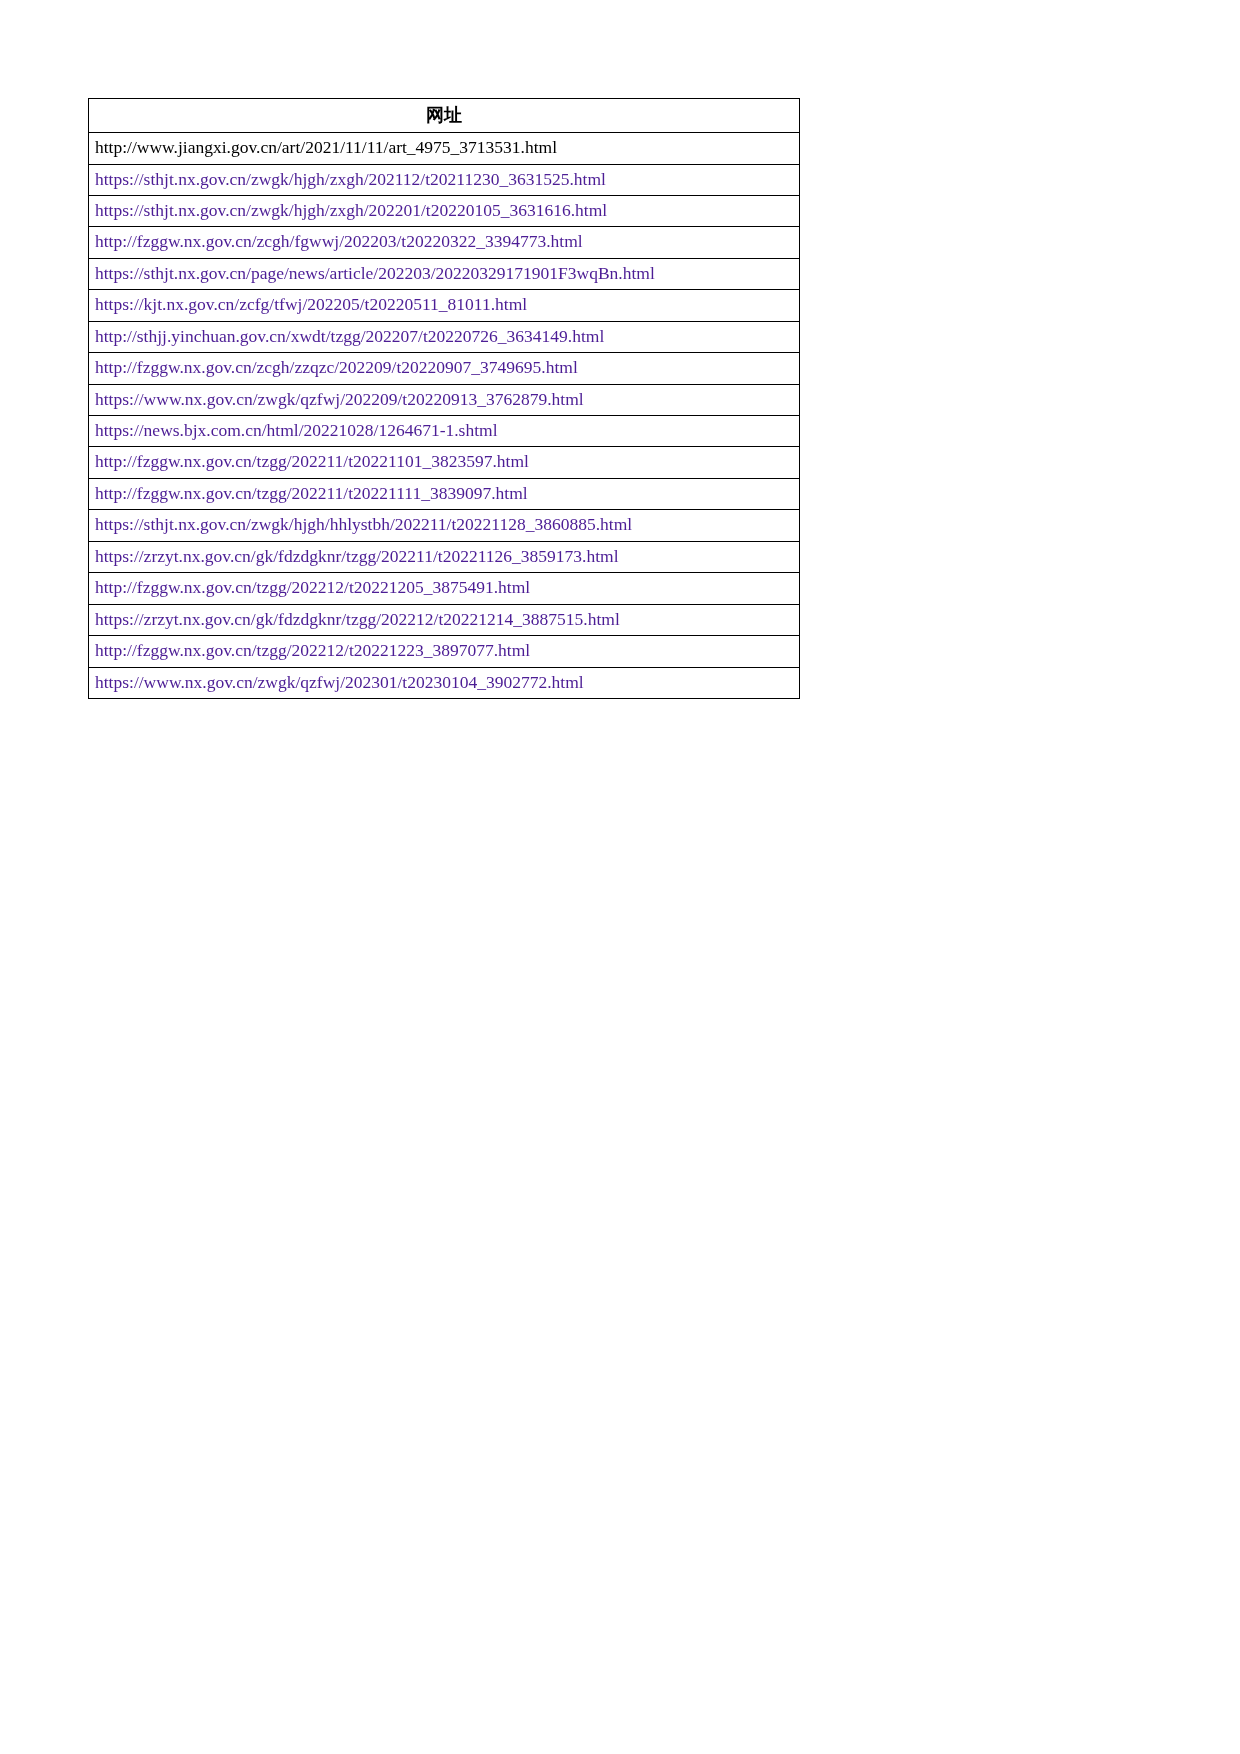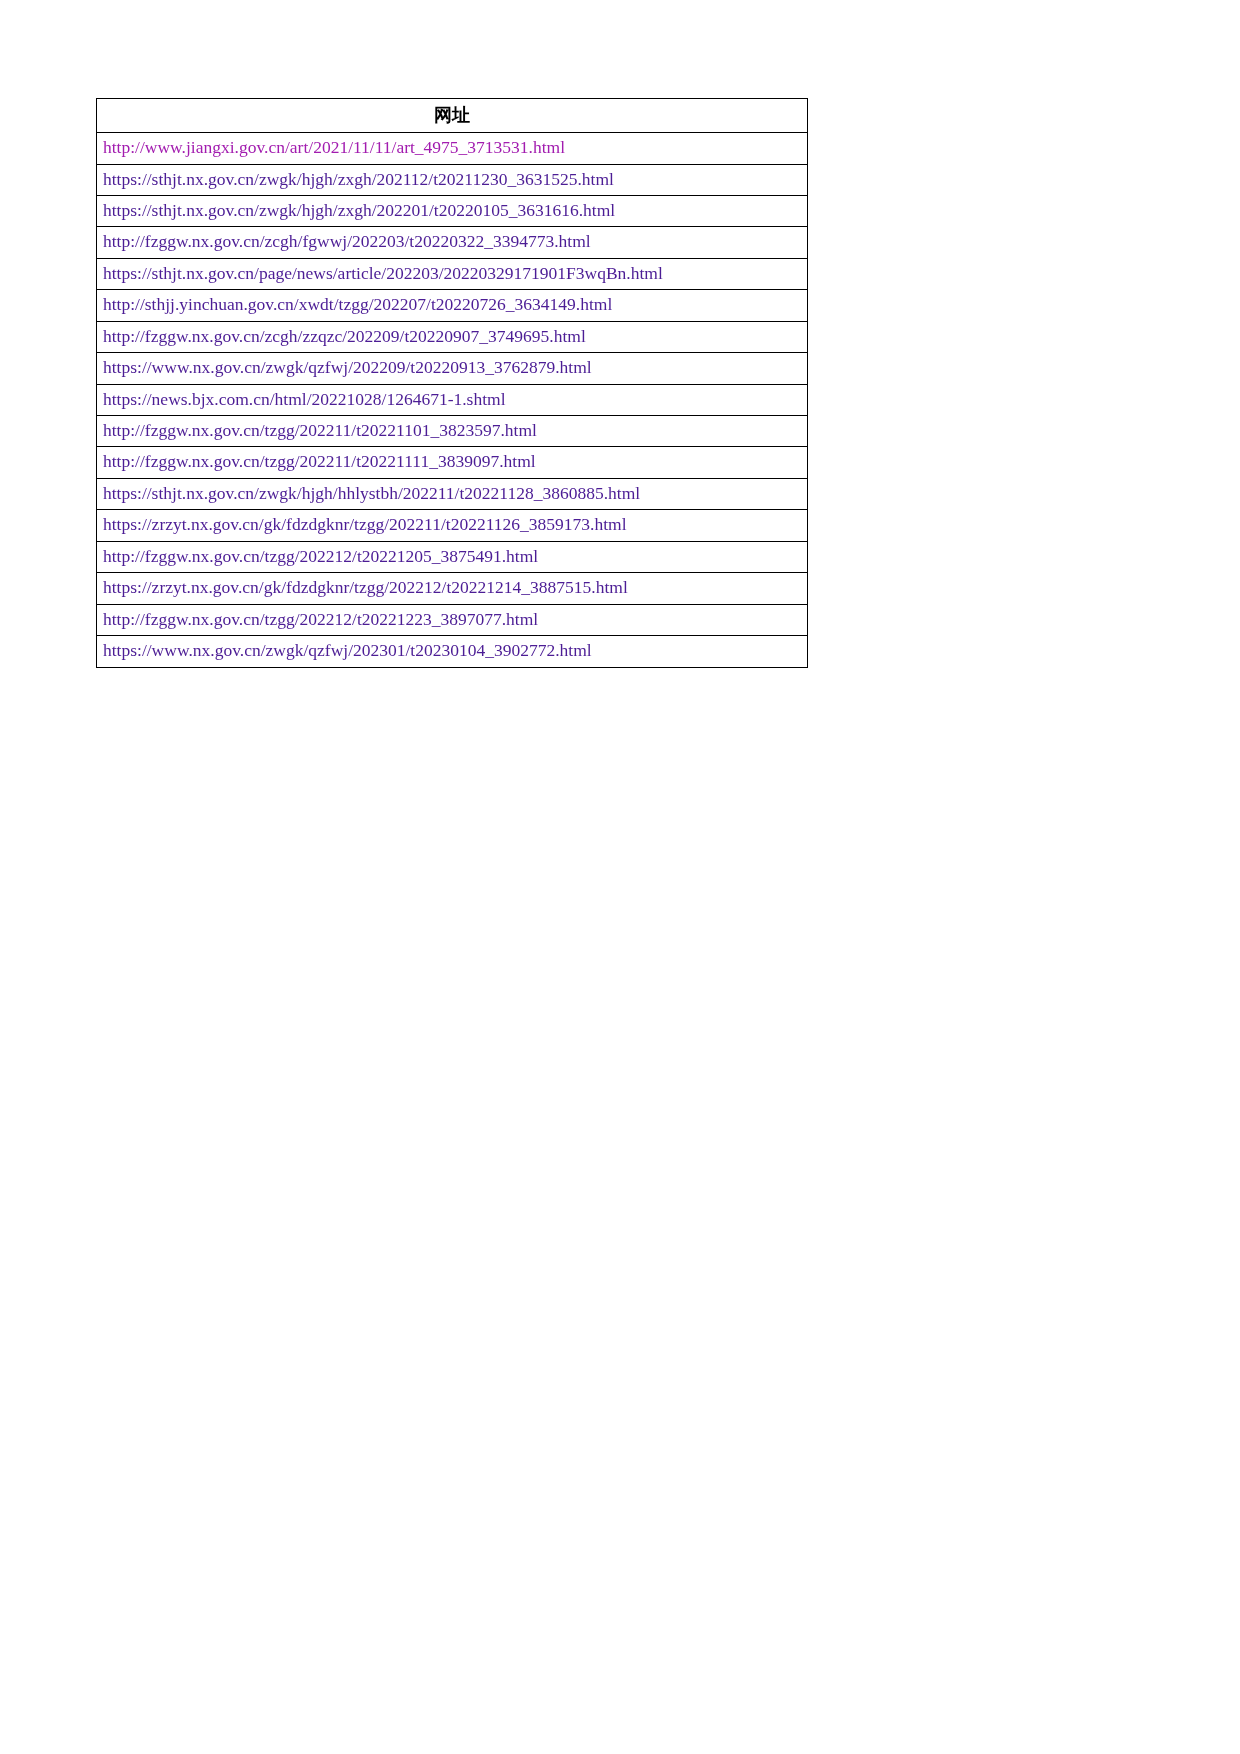--- a/index.html
+++ b/index.html
@@ -16,21 +16,21 @@
   }
   .page {
     position: absolute;
     left: 0;
     top: 0;
     width: 1240px;
     height: 1754px;
   }
   .url-table {
     position: absolute;
-    left: 96px;
+    left: 88px;
     top: 98px;
     width: 712px;
     border-collapse: collapse;
     table-layout: fixed;
   }
   .url-table td, .url-table th {
     border: 1px solid #000000;
     padding: 3px 6px 4px 6px;
     font-size: 17.5px;
     line-height: 1.34;
@@ -40,21 +40,21 @@
     overflow: visible;
   }
   .url-table th.header-cell {
     text-align: center;
     font-weight: bold;
     font-size: 18px;
     font-family: "DejaVu Sans", sans-serif;
     padding: 4px 6px 5px 6px;
   }
   .url-table td.link-cell {
-    color: #a21caf;
+    color: #000000;
   }
   .url-table td.plain-cell {
     color: #4c1d95;
   }
 </style>
 </head>
 <body>
 
 <div class="page">
   <table class="url-table">
@@ -71,20 +71,23 @@
           <td class="plain-cell">https://sthjt.nx.gov.cn/zwgk/hjgh/zxgh/202112/t20211230_3631525.html</td>
         </tr>
         <tr>
           <td class="plain-cell">https://sthjt.nx.gov.cn/zwgk/hjgh/zxgh/202201/t20220105_3631616.html</td>
         </tr>
         <tr>
           <td class="plain-cell">http://fzggw.nx.gov.cn/zcgh/fgwwj/202203/t20220322_3394773.html</td>
         </tr>
         <tr>
           <td class="plain-cell">https://sthjt.nx.gov.cn/page/news/article/202203/20220329171901F3wqBn.html</td>
+        </tr>
+        <tr>
+          <td class="plain-cell">https://kjt.nx.gov.cn/zcfg/tfwj/202205/t20220511_81011.html</td>
         </tr>
         <tr>
           <td class="plain-cell">http://sthjj.yinchuan.gov.cn/xwdt/tzgg/202207/t20220726_3634149.html</td>
         </tr>
         <tr>
           <td class="plain-cell">http://fzggw.nx.gov.cn/zcgh/zzqzc/202209/t20220907_3749695.html</td>
         </tr>
         <tr>
           <td class="plain-cell">https://www.nx.gov.cn/zwgk/qzfwj/202209/t20220913_3762879.html</td>
         </tr>

